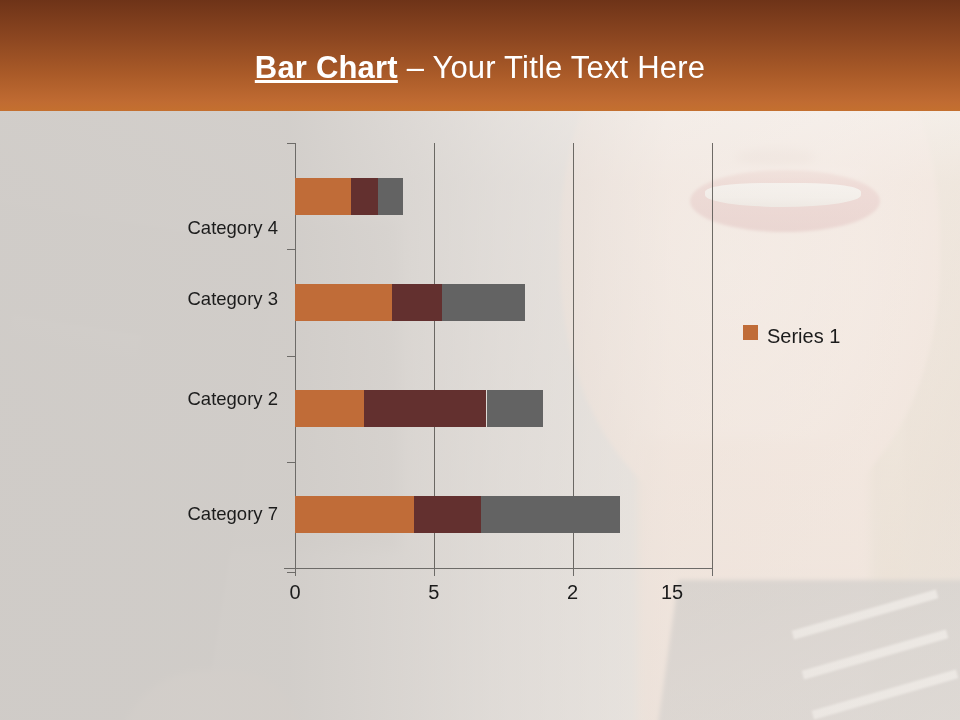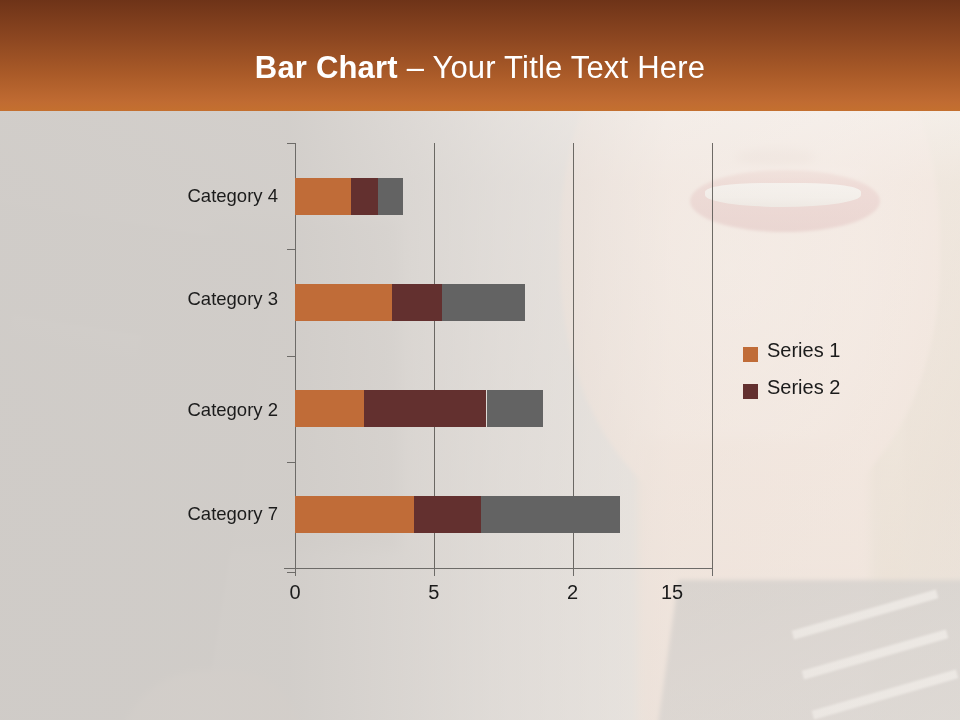--- a/index.html
+++ b/index.html
@@ -174,21 +174,21 @@
   }
   .header-title {
     position: absolute;
     left: 0; right: 0; top: 50px;
     text-align: center;
     color: #ffffff;
     font-size: 31px;
     letter-spacing: .2px;
     white-space: nowrap;
   }
-  .header-title .strong { font-weight: bold; }
+  .header-title .strong { font-weight: bold; text-decoration: underline; }
   .header-title .light { font-weight: normal; }
 
   
   .chart {
     position: absolute;
     left: 0; top: 0;
     width: 960px; height: 720px;
   }
   .axis-y {
     position: absolute;
@@ -249,21 +249,21 @@
     font-size: 20px;
   }
 
   
   .legend {
     position: absolute;
     left: 743px; top: 325px;
   }
   .legend-row {
     display: flex;
-    align-items: flex-end;
+    align-items: flex-start;
     height: 37px;
   }
   .legend-swatch {
     width: 15px; height: 15px;
     margin-right: 9px;
     flex: none;
   }
   .legend-label {
     color: #1b1b1b;
     font-size: 20px;
@@ -336,42 +336,38 @@
         <div class="bar-seg" title="Series 2 – Category 3: 1.8" style="left: 392px; top: 284px; width: 50px; background: rgb(99, 48, 47);"></div>
         <div class="bar-seg" title="Series 3 – Category 3: 3" style="left: 442px; top: 284px; width: 83px; background: rgb(99, 99, 99);"></div>
         <div class="bar-seg" title="Series 1 – Category 4: 2" style="left: 295px; top: 178px; width: 56px; background: rgb(192, 108, 56);"></div>
         <div class="bar-seg" title="Series 2 – Category 4: 1" style="left: 351px; top: 178px; width: 28px; background: rgb(99, 48, 47);"></div>
         <div class="bar-seg" title="Series 3 – Category 4: 0.9" style="left: 378px; top: 178px; width: 25px; background: rgb(99, 99, 99);"></div>
       </div>
     <div id="catlabels">
         <div class="cat-label-wrap" style="top: 502.5px;">
           <div class="cat-label" style="position: static;">Category 7</div>
         </div>
-        <div class="cat-label-wrap" style="top: 399px;">
+        <div class="cat-label-wrap" style="top: 388px;">
           <div class="cat-label" style="position: static;">Category 2</div>
         </div>
         <div class="cat-label-wrap" style="top: 288px;">
           <div class="cat-label" style="position: static;">Category 3</div>
         </div>
         <div class="cat-label-wrap" style="top: 184.5px;">
-          <div class="cat-label" style="position: static;">Category 4</div>
+          <div class="cat-label" style="position: static; margin-top: 32px;">Category 4</div>
         </div>
       </div>
     <div id="ticklabels">
         <div class="tick-label" style="left: 295px;">0</div>
         <div class="tick-label" style="left: 433.833px;">5</div>
         <div class="tick-label" style="left: 572.667px;">2</div>
         <div class="tick-label" style="left: 672px;">15</div>
       </div>
   </div>
 
   <div class="legend" id="legend">
       <div class="legend-row">
         <span class="legend-swatch" style="background: rgb(192, 108, 56);"></span>
         <span class="legend-label">Series 1</span>
       </div>
-      <div class="legend-row">
-        <span class="legend-swatch" style="background: rgb(99, 48, 47);"></span>
-        <span class="legend-label">Series 2</span>
-      </div>
     </div>
 
 </div>
 
 </body></html>

